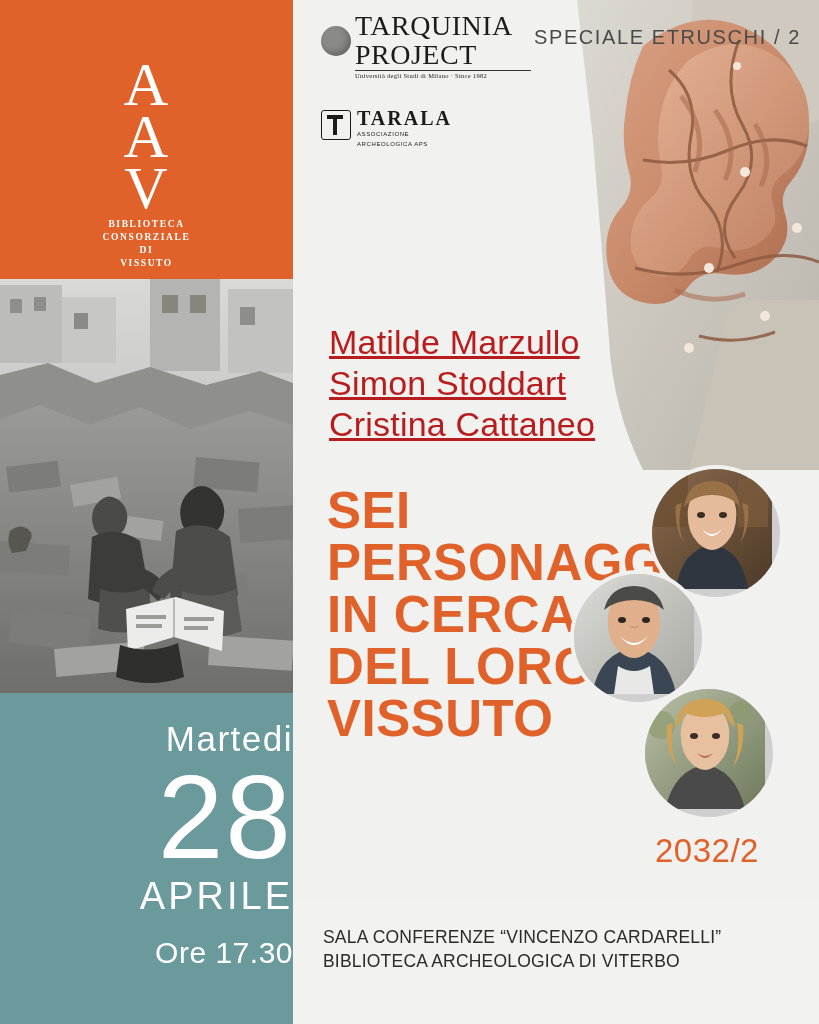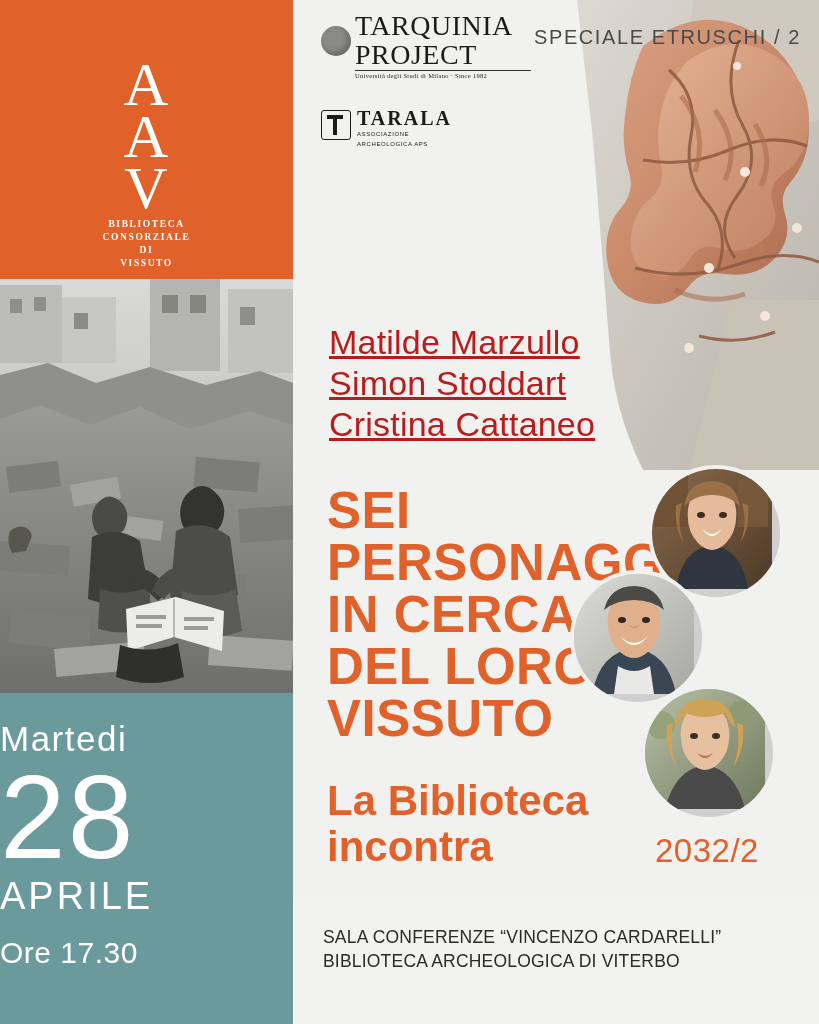--- a/index.html
+++ b/index.html
@@ -64,21 +64,21 @@
     background: #8d8d8b;
   }
   .photo-bw svg { display:block; }
 
   .left-teal {
     position: absolute;
     left: 0; top: 693px;
     width: 293px; height: 331px;
     background: #6a9a9c;
     color: #ffffff;
-    text-align: left;
+    text-align: right;
   }
   .weekday {
     margin-top: 26px;
     font-size: 35px;
     letter-spacing: 1.5px;
     font-weight: 400;
   }
   .daynum {
     font-size: 118px;
     line-height: 112px;
@@ -442,24 +442,20 @@
     </div>
 
     <div class="title-big">
       <div>SEI</div>
       <div>PERSONAGGI</div>
       <div>IN CERCA</div>
       <div>DEL LORO</div>
       <div>VISSUTO</div>
     </div>
 
-    <div class="subtitle">
-      <div>La Biblioteca</div>
-      <div>incontra</div>
-    </div>
 
     <div class="year">2032/2</div>
 
     <div class="venue">
       <div>SALA CONFERENZE “VINCENZO CARDARELLI”</div>
       <div>BIBLIOTECA ARCHEOLOGICA DI VITERBO</div>
     </div>
 
     <div class="portrait" id="portrait-1">
       <svg width="120" height="120" viewBox="0 0 120 120" aria-hidden="true">

